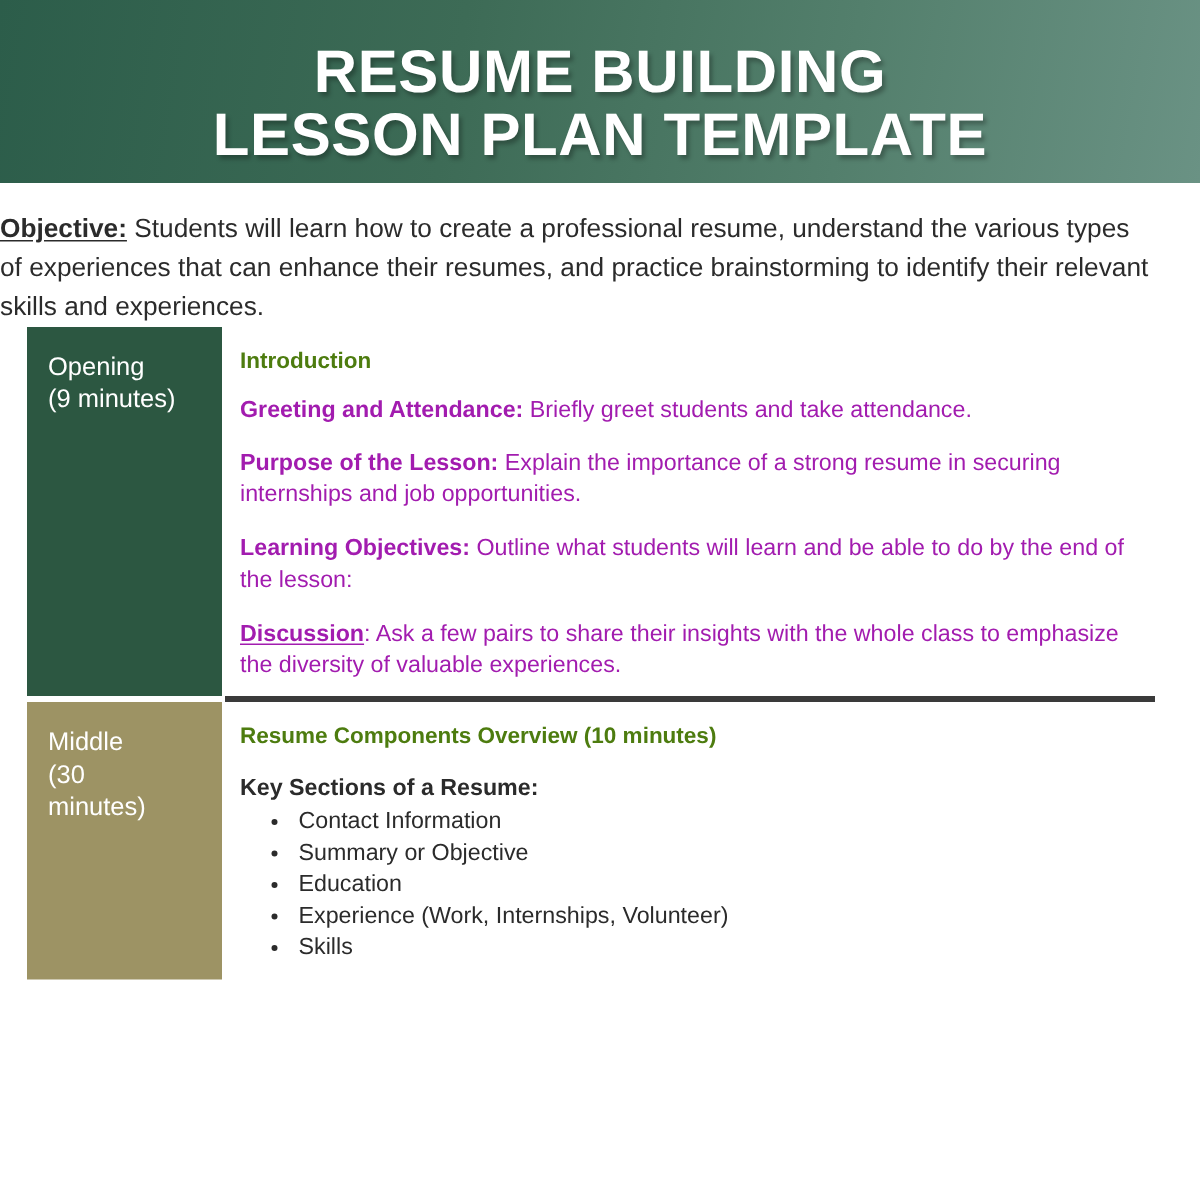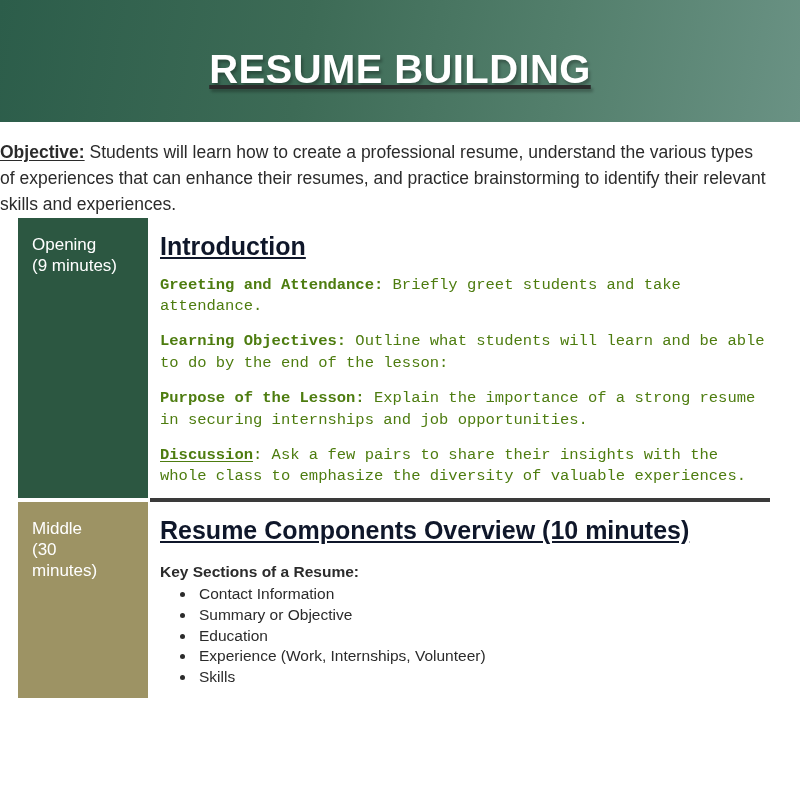--- a/index.html
+++ b/index.html
@@ -18,21 +18,20 @@
 
   
   .banner {
     height: 122px;
     background: linear-gradient(100deg, #2c5d4a 0%, #3d6b56 38%, #537f6c 70%, #6a9284 100%);
     display: flex;
     align-items: center;
     justify-content: center;
     padding-top: 16px;
     box-sizing: border-box;
-    text-decoration: underline;
   }
   .banner-title {
     color: #ffffff;
     font-size: 40px;
     font-weight: bold;
     line-height: 1.06;
     letter-spacing: 0.4px;
     text-align: center;
     text-transform: uppercase;
     text-shadow: 2px 3px 3px rgba(0,0,0,0.28);
@@ -91,33 +90,31 @@
   
   .divider {
     height: 4px;
     background: #3a3a3a;
     margin-left: 150px;
     margin-right: 30px;
   }
 
   
   .sec-heading {
-    font-size: 25px;
-    font-weight: bold;
-    text-decoration: underline;
+    font-size: 15px;
+    font-weight: bold;
     text-underline-offset: 2px;
     margin: 0 0 14px 0;
-    color: #0f172a;
+    color: #4d7c0f;
   }
   .para {
     font-size: 15.5px;
     line-height: 1.38;
     margin: 0 3px 14px 0;
-    color: #4d7c0f;
-    font-family: Liberation Mono, monospace;
+    color: #a21caf;
   }
   .para:last-child { margin-bottom: 0; }
   .run-bold { font-weight: bold; }
   .run-bold-u {
     font-weight: bold;
     text-decoration: underline;
     text-underline-offset: 2px;
   }
   ol.objectives {
     margin: 0;
@@ -139,20 +136,21 @@
     font-weight: bold;
     margin: 0 0 3px 0;
   }
 </style>
 </head>
 <body>
 
 <div class="banner">
   <div class="banner-title">
     <span class="line">Resume Building</span>
+    <span class="line">Lesson Plan Template</span>
   </div>
 </div>
 
 <div class="intro-block">
   <div class="intro-line">
     <span class="lbl-bu">Objective:</span><span> Students will learn how to create a professional resume, understand the various types of experiences that can enhance their resumes, and practice brainstorming to identify their relevant skills and experiences.</span>
   </div>
 </div>
 
 <div class="section">
@@ -161,25 +159,25 @@
     <div>(9 minutes)</div>
   </div>
   <div class="section-body">
     <div class="sec-heading">Introduction</div>
 
     <p class="para">
       <span class="run-bold">Greeting and Attendance:</span><span> Briefly greet students and take attendance.</span>
     </p>
 
     <p class="para">
+      <span class="run-bold">Purpose of the Lesson:</span><span> Explain the importance of a strong resume in securing internships and job opportunities.</span>
+    </p>
+
+    <p class="para">
       <span class="run-bold">Learning Objectives:</span><span> Outline what students will learn and be able to do by the end of the lesson:</span>
-    </p>
-
-    <p class="para">
-      <span class="run-bold">Purpose of the Lesson:</span><span> Explain the importance of a strong resume in securing internships and job opportunities.</span>
     </p>
 
 
     <p class="para">
       <span class="run-bold-u">Discussion</span><span>: Ask a few pairs to share their insights with the whole class to emphasize the diversity of valuable experiences.</span>
     </p>
   </div>
 </div>
 
 <div class="divider"></div>

